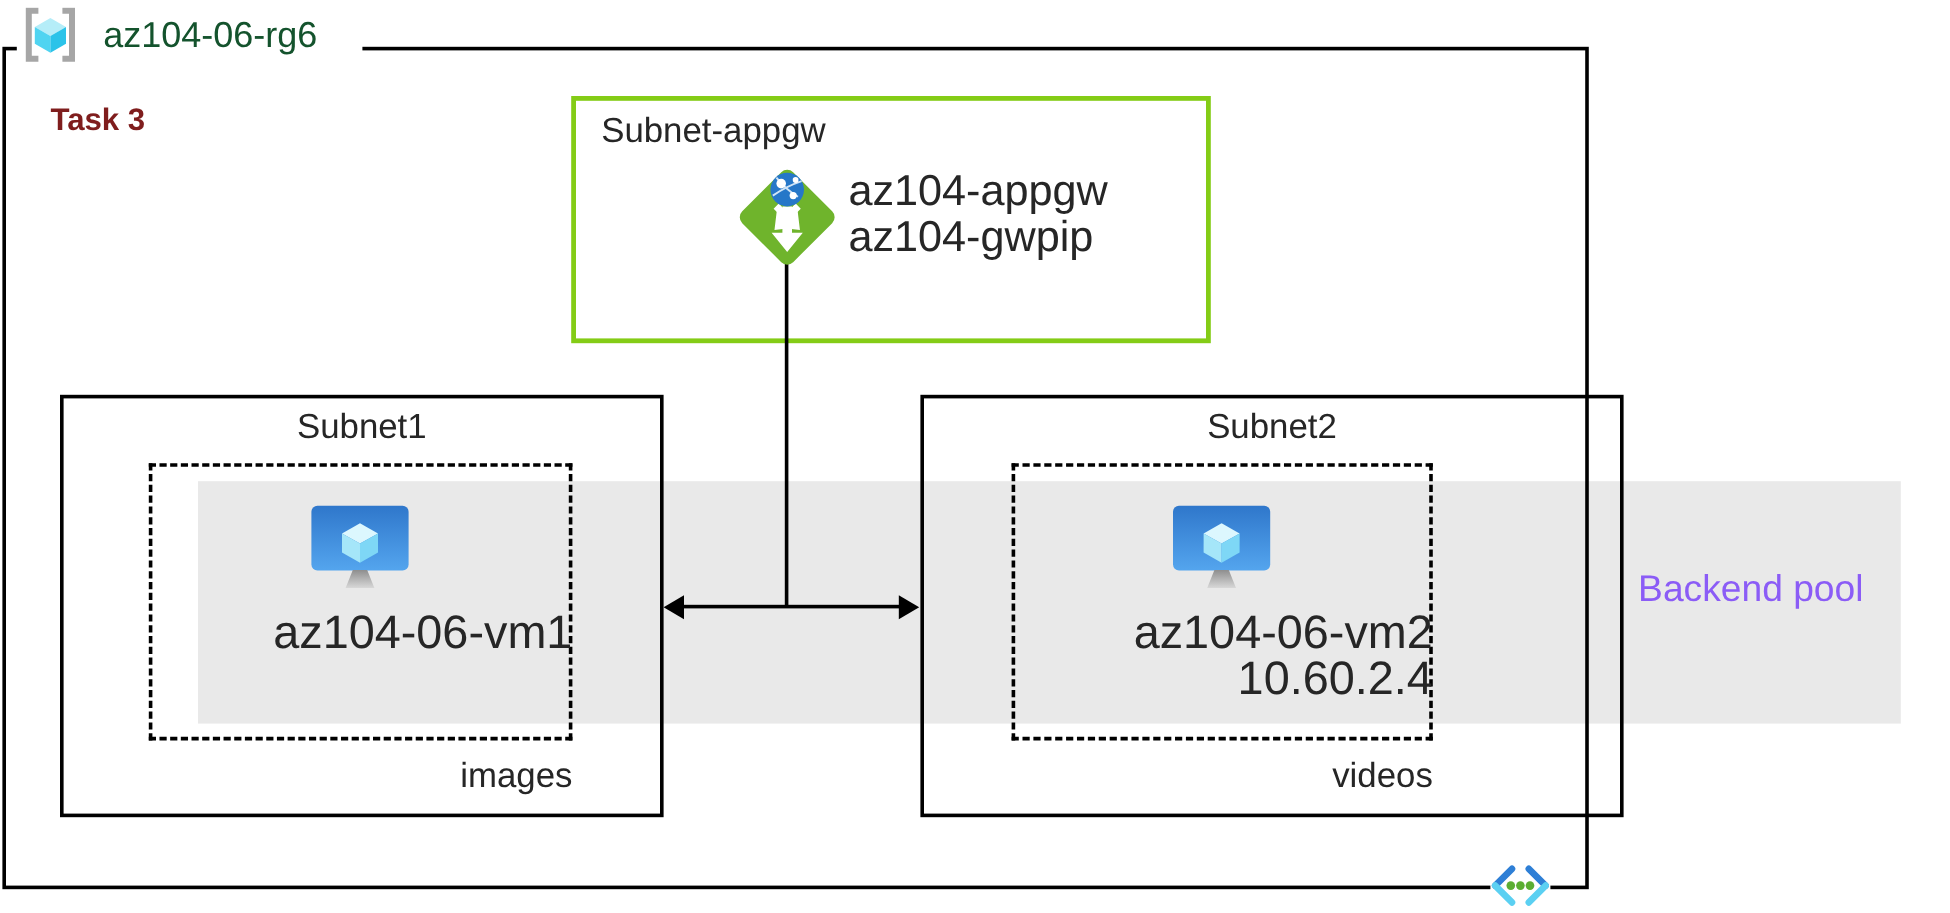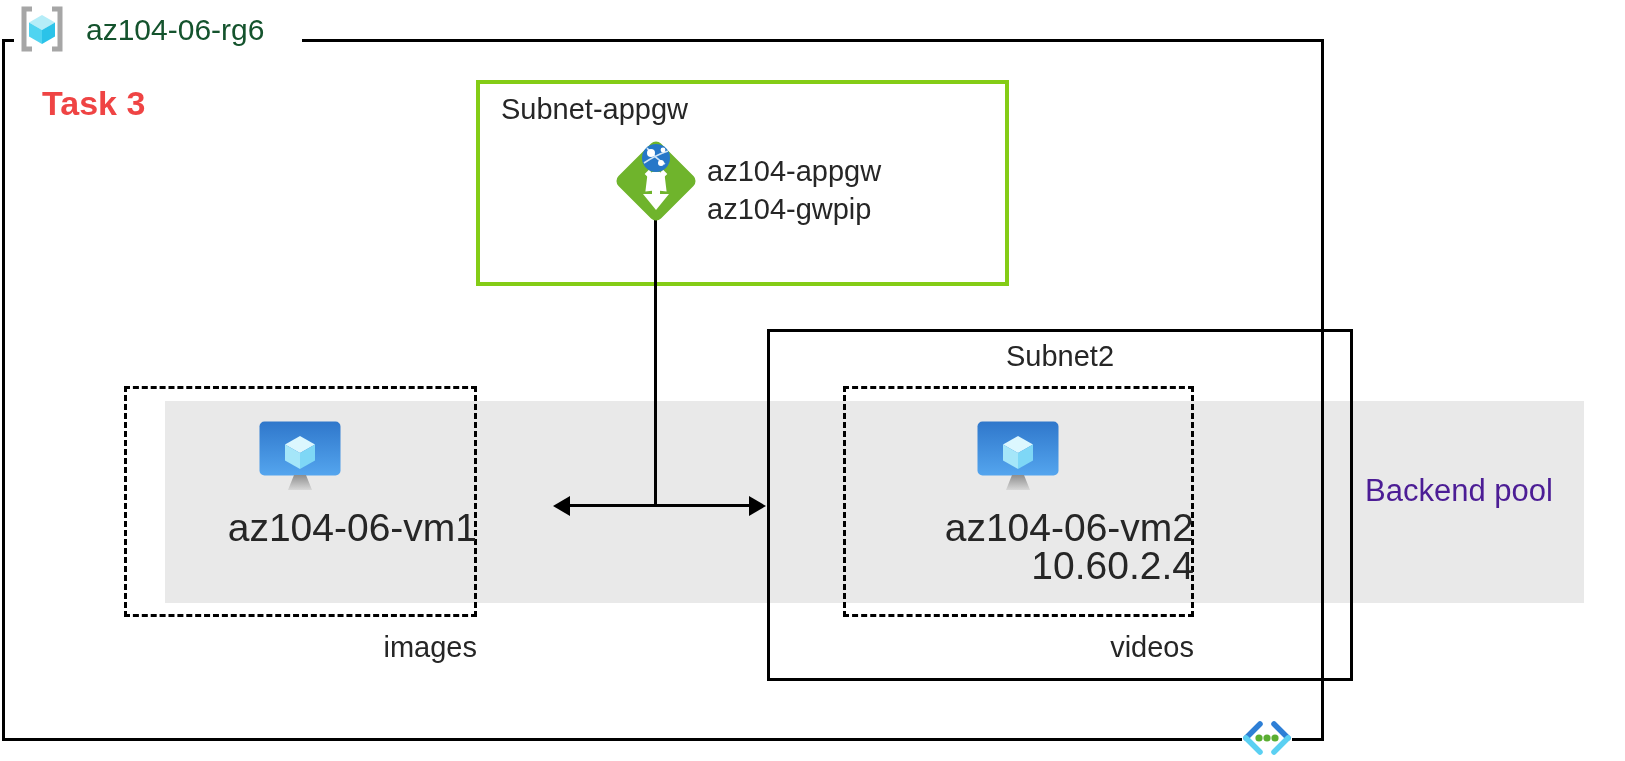--- a/index.html
+++ b/index.html
@@ -27,36 +27,36 @@
     left:14px;top:35px;width:288px;height:11px;
     background:#fff;z-index:2;
   }
   .rg-icon{left:17px;top:6px;z-index:3;}
   .rg-title{
     left:86px;top:13px;z-index:3;
     font-size:30px;line-height:34px;color:#14532d;white-space:nowrap;
   }
   .task-label{
     left:42px;top:84px;z-index:2;
-    font-size:34px;font-weight:bold;color:#ef4444;white-space:nowrap;
+    font-size:26px;font-weight:bold;color:#7f1d1d;white-space:nowrap;
   }
   
   .appgw-box{
     left:476px;top:80px;width:533px;height:206px;
     border:4px solid #84cc16;box-sizing:border-box;
     background:transparent;z-index:1;
   }
   .appgw-title{
     position:absolute;left:21px;top:8px;
     font-size:29px;line-height:34px;white-space:nowrap;
   }
   .appgw-icon{left:611px;top:136px;z-index:3;}
   .appgw-labels{
-    left:707px;top:152px;z-index:2;
-    font-size:29px;line-height:38px;white-space:nowrap;
+    left:707px;top:140px;z-index:2;
+    font-size:36px;line-height:38px;white-space:nowrap;
   }
   
   .vline{left:654px;top:218px;width:3px;height:288px;background:#000;z-index:2;}
   .hline{left:564px;top:504px;width:188px;height:3px;background:#000;z-index:2;}
   .arrowhead{width:0;height:0;z-index:2;}
   .arrowhead.left{
     left:553px;top:496px;
     border-top:10px solid transparent;border-bottom:10px solid transparent;
     border-right:17px solid #000;
   }
@@ -92,21 +92,21 @@
   .vm1-labels{left:124px;width:353px;}
   .vm2-labels{left:843px;width:351px;}
   .caption{
     top:630px;z-index:2;text-align:right;
     font-size:29px;line-height:34px;
   }
   .caption1{left:124px;width:353px;}
   .caption2{left:843px;width:351px;}
   .backend-label{
     left:1334px;top:473px;width:250px;z-index:2;text-align:center;
-    font-size:31px;line-height:36px;white-space:nowrap;color:#4c1d95;
+    font-size:31px;line-height:36px;white-space:nowrap;color:#8b5cf6;
   }
   .vnet-icon{left:1238px;top:719px;z-index:3;}
 </style>
 </head>
 <body>
 
 <div class="canvas">
 
   <div class="abs band"></div>
 
@@ -149,20 +149,23 @@
   <div class="abs appgw-labels">
     <div>az104-appgw</div>
     <div>az104-gwpip</div>
   </div>
 
   <div class="abs vline"></div>
   <div class="abs hline"></div>
   <div class="abs arrowhead left"></div>
   <div class="abs arrowhead right"></div>
 
+  <div class="abs subnet-box subnet1-box">
+    <div class="subnet-title">Subnet1</div>
+  </div>
   <div class="abs dashed-box dashed1"></div>
 
   <div class="abs vm-icon vm1-icon">
     <svg width="84" height="74" viewBox="0 0 84 74">
       <defs>
         <linearGradient id="vmG1" x1="0" y1="0" x2="0" y2="1">
           <stop offset="0" stop-color="#2F77CB"></stop>
           <stop offset="1" stop-color="#54A5EE"></stop>
         </linearGradient>
         <linearGradient id="stG1" x1="0" y1="0" x2="0" y2="1">

